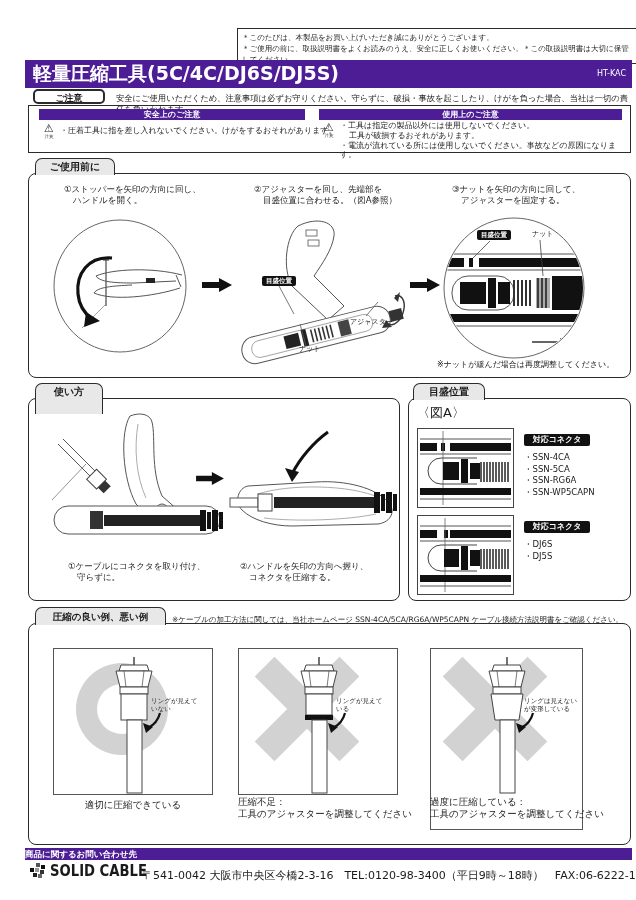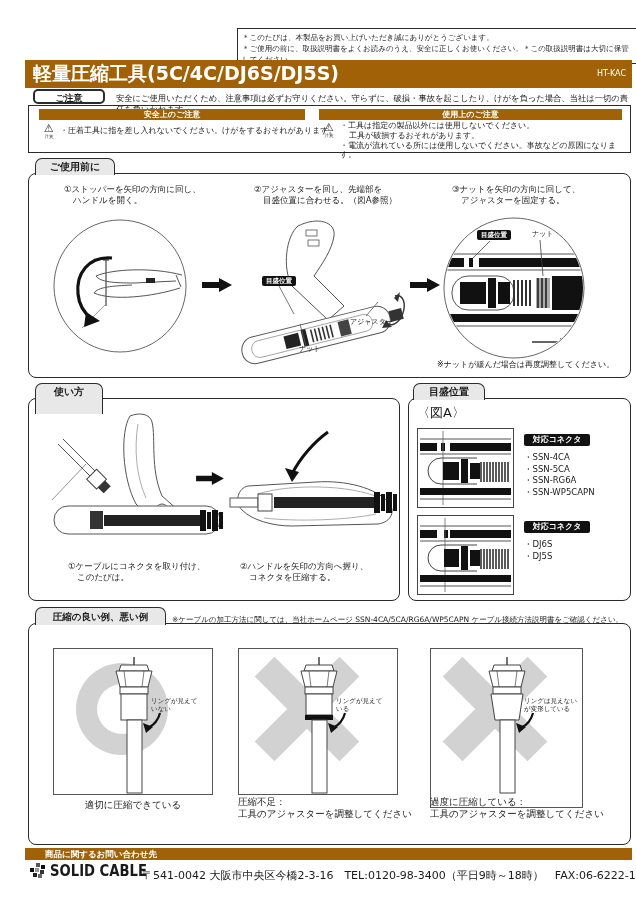--- a/index.html
+++ b/index.html
@@ -2,21 +2,21 @@
 <html><head>
 <meta charset="utf-8">
 <style>
   html,body{margin:0;padding:0;background:#fff;}
   body{width:636px;height:900px;font-family:"DejaVu Sans","Liberation Sans",sans-serif;color:#1a1a1a;}
   .page{position:relative;width:636px;height:900px;background:#fff;overflow:hidden;}
   .abs{position:absolute;}
   .box{position:absolute;border:1px solid #2b2b2b;border-radius:8px;background:#fff;box-sizing:border-box;}
   .tab{position:absolute;background:#e8e8e8;border:1.5px solid #2b2b2b;border-bottom:none;border-radius:7px 7px 0 0;
        text-align:center;font-weight:bold;box-sizing:border-box;z-index:4;}
-  .blackbar{background:#a16207;color:#fff;}
+  .blackbar{background:#4c1d95;color:#fff;}
   .tag{position:absolute;background:#111;color:#fff;font-weight:bold;text-align:center;border-radius:2px;z-index:5;}
   .warn{position:absolute;display:flex;flex-direction:column;align-items:center;width:16px;}
   .warn .sym{font-size:11px;line-height:11px;}
   .warn .wrd{font-size:4.5px;line-height:5px;}
   .step{font-size:8.5px;line-height:10.5px;}
   .indent{padding-left:9px;}
   .lbl{position:absolute;font-size:7px;line-height:8px;z-index:5;}
   .callout{position:absolute;font-size:6.5px;line-height:8px;z-index:5;}
   svg{display:block;}
 </style>
@@ -199,21 +199,21 @@
     <g>
       <rect x="146" y="68" width="6" height="21" fill="#111"></rect>
       <rect x="153" y="70" width="4" height="17" fill="#111"></rect>
       <rect x="158" y="68" width="6" height="21" fill="#111"></rect>
       <rect x="165" y="70" width="4" height="17" fill="#111"></rect>
     </g>
   </svg>
 
   <div class="abs step" style="left:68px;top:561px;z-index:2;">
     <div>①ケーブルにコネクタを取り付け、</div>
-    <div class="indent">このたびは。</div>
+    <div class="indent">守らずに。</div>
   </div>
   <div class="abs step" style="left:240px;top:561px;z-index:2;">
     <div>②ハンドルを矢印の方向へ握り、</div>
     <div class="indent">コネクタを圧縮する。</div>
   </div>
 
   <div class="tab" style="left:413px;top:383px;width:72px;height:17px;font-size:10px;line-height:16px;">目盛位置</div>
   <div class="box" style="left:408px;top:398px;width:223px;height:203px;z-index:1;"></div>
 
   <div class="abs" style="left:417px;top:404px;font-size:13px;z-index:2;">〈図A〉</div>
@@ -311,21 +311,21 @@
     <div class="callout" style="left:97px;top:48px;">
       <div>リングが見えて</div>
       <div>いる</div>
     </div>
   </div>
   <div class="abs" style="left:238px;top:796px;font-size:9.5px;line-height:12px;z-index:2;">
     <div>圧縮不足：</div>
     <div>工具のアジャスターを調整してください</div>
   </div>
 
-  <div class="abs" style="left:430px;top:648px;width:153px;height:160px;border:1px solid #555;box-sizing:border-box;z-index:2;">
+  <div class="abs" style="left:430px;top:648px;width:153px;height:182px;border:1px solid #555;box-sizing:border-box;z-index:2;">
     <svg width="151" height="145" viewBox="0 0 151 145">
       <g transform="rotate(45 64 60)" fill="#d2d2d2">
         <rect x="4" y="46" width="120" height="28"></rect>
         <rect x="50" y="0" width="28" height="120"></rect>
       </g>
       <line x1="76" y1="8" x2="76" y2="16" stroke="#444" stroke-width="1.5"></line>
       <polygon points="63,16 89,16 91,22 61,22" fill="#fff" stroke="#444" stroke-width="1"></polygon>
       <polygon points="58,22 94,22 90,38 62,38" fill="#fff" stroke="#444" stroke-width="1"></polygon>
       <line x1="66" y1="22" x2="68" y2="38" stroke="#444" stroke-width="0.7"></line>
       <line x1="86" y1="22" x2="84" y2="38" stroke="#444" stroke-width="0.7"></line>
@@ -338,21 +338,21 @@
     <div class="callout" style="left:93px;top:48px;">
       <div>リングは見えない</div>
       <div>が変形している</div>
     </div>
   </div>
   <div class="abs" style="left:430px;top:796px;font-size:9.5px;line-height:12px;z-index:2;">
     <div>過度に圧縮している：</div>
     <div>工具のアジャスターを調整してください</div>
   </div>
 
-  <div class="abs blackbar" style="left:25px;top:848px;width:607px;height:12px;font-size:8.5px;font-weight:bold;line-height:12px;padding-left:20px;box-sizing:border-box;">商品に関するお問い合わせ先</div>
+  <div class="abs blackbar" style="left:25px;top:848px;width:607px;height:12px;font-size:8.5px;font-weight:bold;line-height:12px;padding-left:0;box-sizing:border-box;">商品に関するお問い合わせ先</div>
 
   <svg class="abs" style="left:30px;top:863px;" width="17" height="17" viewBox="0 0 17 17">
     <rect x="6" y="0" width="4" height="4" fill="#555"></rect>
     <rect x="11" y="2" width="4" height="4" fill="#111"></rect>
     <rect x="0" y="5" width="4" height="4" fill="#111"></rect>
     <rect x="5" y="5" width="4" height="4" fill="#999"></rect>
     <rect x="10" y="7" width="4" height="4" fill="#333"></rect>
     <rect x="3" y="10" width="4" height="4" fill="#222"></rect>
     <rect x="8" y="11" width="4" height="4" fill="#666"></rect>
   </svg>

